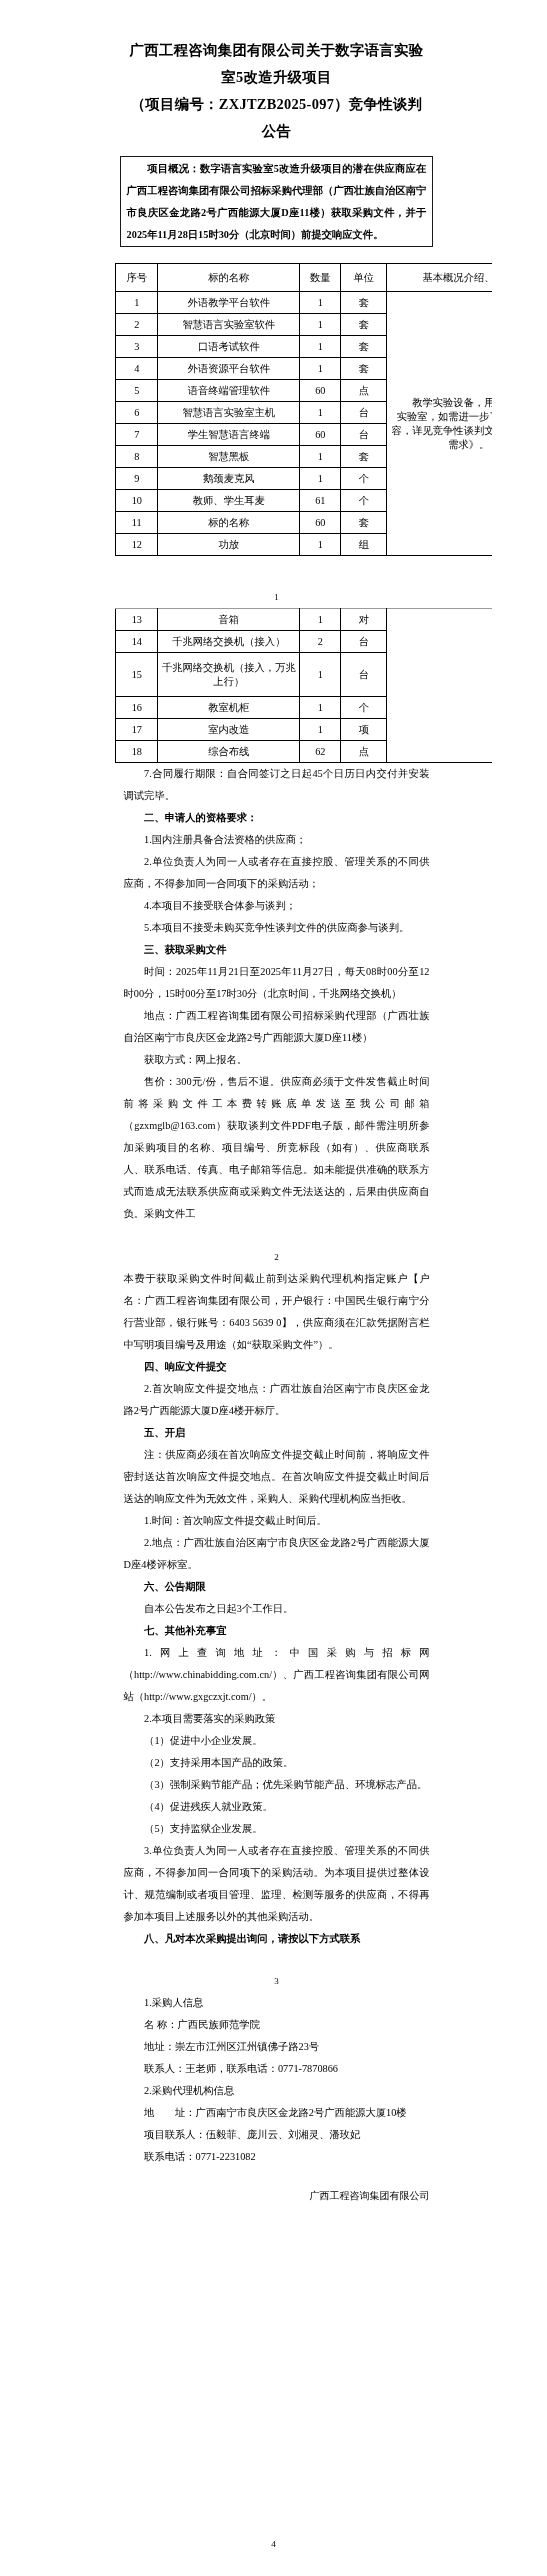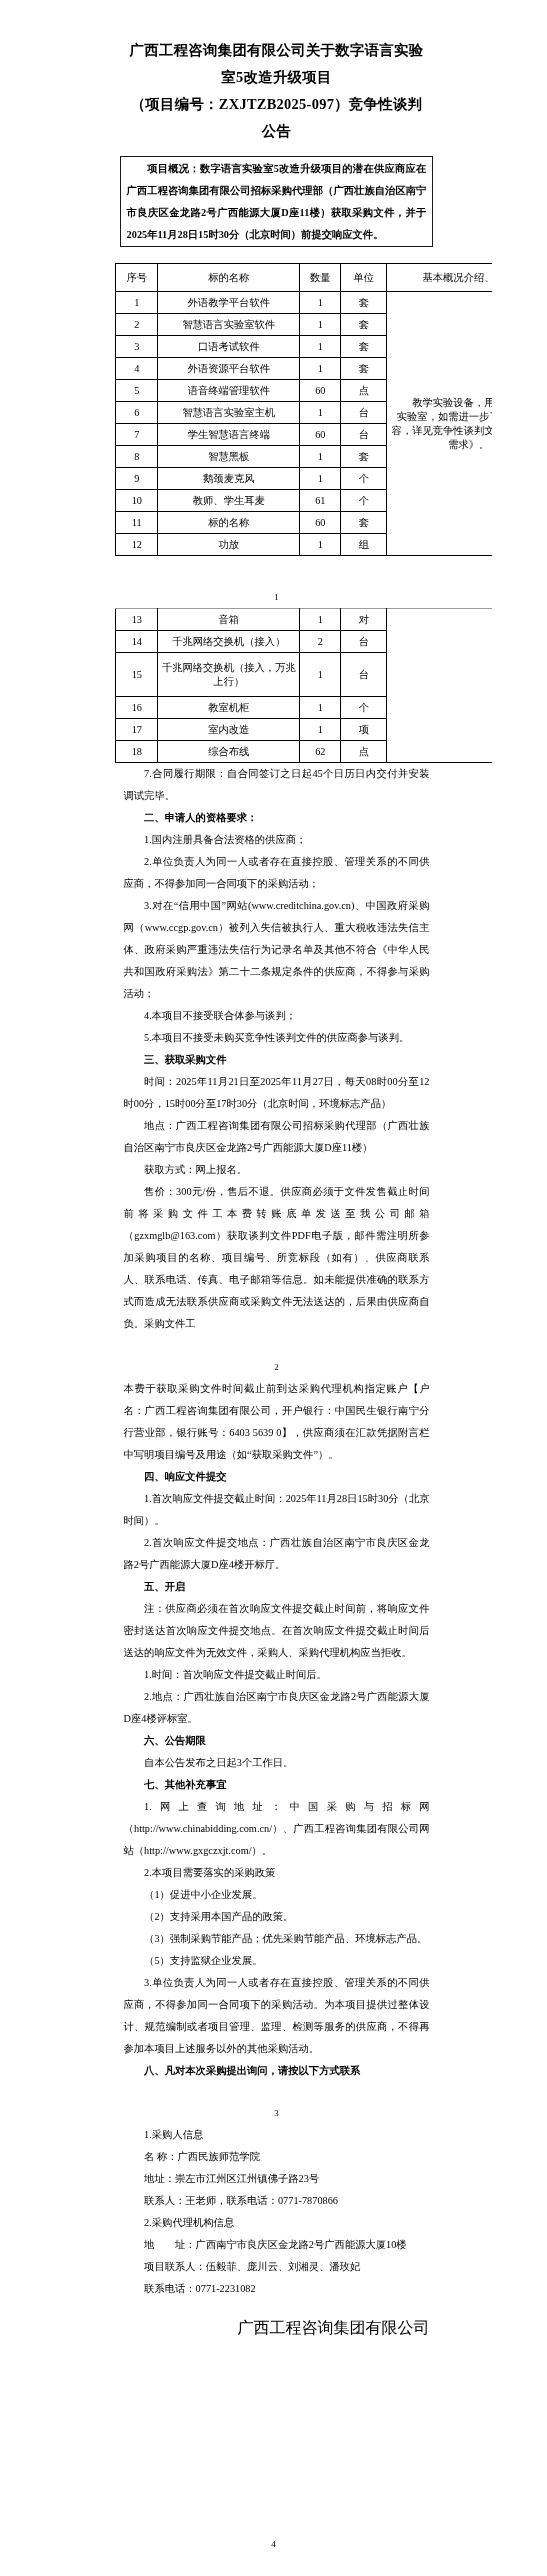--- a/index.html
+++ b/index.html
@@ -26,21 +26,21 @@
   table.goods th, table.goods td {
     border:0.7px solid #000000; font-size:10.3px; font-weight:normal;
     text-align:center; vertical-align:middle; padding:0; line-height:13.7px;
   }
   table.goods thead th { height:27px; }
   table.goods tbody td { height:21px; }
   table.goods tr.tall td { height:43px; }
   td.note-cell { text-align:justify; text-indent:2em; padding:0 6.8px; line-height:21px; }
   table.part2 tr:first-child td { border-top:1.4px solid #9b9b9b; }
   table.part2 tr.gray-top td { border-top:1.4px solid #9b9b9b; }
-  .signature { margin-top:17px; text-align:right; font-size:16px; line-height:22px; }
+  .signature { margin-top:17px; text-align:right; font-size:10px; line-height:22px; }
   #pm4 { position:absolute; top:2533px; left:0; width:100%; }
 </style>
 </head>
 <body>
 
 <div class="page">
 
   <div class="title">
     <div>广西工程咨询集团有限公司关于数字语言实验室5改造升级项目</div>
     <div>（项目编号：ZXJTZB2025-097）竞争性谈判公告</div>
@@ -194,45 +194,44 @@
           <td>点</td>
         </tr>
       </tbody>
   </table>
 
   <div id="body-post" class="flow">
       <div class="para">7.合同履行期限：自合同签订之日起45个日历日内交付并安装调试完毕。</div>
       <div class="para bold">二、申请人的资格要求：</div>
       <div class="para">1.国内注册具备合法资格的供应商；</div>
       <div class="para">2.单位负责人为同一人或者存在直接控股、管理关系的不同供应商，不得参加同一合同项下的采购活动；</div>
-      <div class="para">3.对在“信用中国”网站(www.creditchina.gov.cn)、中国政府采购网（www.ccgp.gov.cn）被列入失信被执行人、重大税收违法失信主体、政府采购严重违法失信行为记录名单及其他不符合《中华人民共和国政府采购法》第二十二条规定条件的供应商，不得参与采购活动；</div>
       <div class="para">4.本项目不接受联合体参与谈判；</div>
       <div class="para">5.本项目不接受未购买竞争性谈判文件的供应商参与谈判。</div>
       <div class="para bold">三、获取采购文件</div>
-      <div class="para">时间：2025年11月21日至2025年11月27日，每天08时00分至12时00分，15时00分至17时30分（北京时间，环境标志产品）</div>
+      <div class="para">时间：2025年11月21日至2025年11月27日，每天08时00分至12时00分，15时00分至17时30分（北京时间，千兆网络交换机）</div>
       <div class="para">地点：广西工程咨询集团有限公司招标采购代理部（广西壮族自治区南宁市良庆区金龙路2号广西能源大厦D座11楼）</div>
       <div class="para">获取方式：网上报名。</div>
       <div class="para">售价：300元/份，售后不退。供应商必须于文件发售截止时间前将采购文件工本费转账底单发送至我公司邮箱（gzxmglb@163.com）获取谈判文件PDF电子版，邮件需注明所参加采购项目的名称、项目编号、所竞标段（如有）、供应商联系人、联系电话、传真、电子邮箱等信息。如未能提供准确的联系方式而造成无法联系供应商或采购文件无法送达的，后果由供应商自负。采购文件工</div>
       <div class="page-marker">2</div>
       <div class="para noindent">本费于获取采购文件时间截止前到达采购代理机构指定账户【户名：广西工程咨询集团有限公司，开户银行：中国民生银行南宁分行营业部，银行账号：6403 5639 0】，供应商须在汇款凭据附言栏中写明项目编号及用途（如“获取采购文件”）。</div>
       <div class="para bold">四、响应文件提交</div>
-      <div class="para">1.首次响应文件提交截止时间：2025年11月28日15时30分（北京时间）。</div>
       <div class="para">2.首次响应文件提交地点：广西壮族自治区南宁市良庆区金龙路2号广西能源大厦D座4楼开标厅。</div>
       <div class="para bold">五、开启</div>
       <div class="para">注：供应商必须在首次响应文件提交截止时间前，将响应文件密封送达首次响应文件提交地点。在首次响应文件提交截止时间后送达的响应文件为无效文件，采购人、采购代理机构应当拒收。</div>
       <div class="para">1.时间：首次响应文件提交截止时间后。</div>
       <div class="para">2.地点：广西壮族自治区南宁市良庆区金龙路2号广西能源大厦D座4楼评标室。</div>
       <div class="para bold">六、公告期限</div>
       <div class="para">自本公告发布之日起3个工作日。</div>
       <div class="para bold">七、其他补充事宜</div>
       <div class="para">1.网上查询地址：中国采购与招标网（http://www.chinabidding.com.cn/）、广西工程咨询集团有限公司网站（http://www.gxgczxjt.com/）。</div>
       <div class="para">2.本项目需要落实的采购政策</div>
       <div class="para">（1）促进中小企业发展。</div>
       <div class="para">（2）支持采用本国产品的政策。</div>
       <div class="para">（3）强制采购节能产品；优先采购节能产品、环境标志产品。</div>
+      <div class="para">（4）促进残疾人就业政策。</div>
       <div class="para">（5）支持监狱企业发展。</div>
       <div class="para">3.单位负责人为同一人或者存在直接控股、管理关系的不同供应商，不得参加同一合同项下的采购活动。为本项目提供过整体设计、规范编制或者项目管理、监理、检测等服务的供应商，不得再参加本项目上述服务以外的其他采购活动。</div>
       <div class="para bold">八、凡对本次采购提出询问，请按以下方式联系</div>
       <div class="page-marker">3</div>
       <div class="para">1.采购人信息</div>
       <div class="para">名 称：广西民族师范学院</div>
       <div class="para">地址：崇左市江州区江州镇佛子路23号</div>
       <div class="para">联系人：王老师，联系电话：0771-7870866</div>
       <div class="para">2.采购代理机构信息</div>
       <div class="para">地　　址：广西南宁市良庆区金龙路2号广西能源大厦10楼</div>

